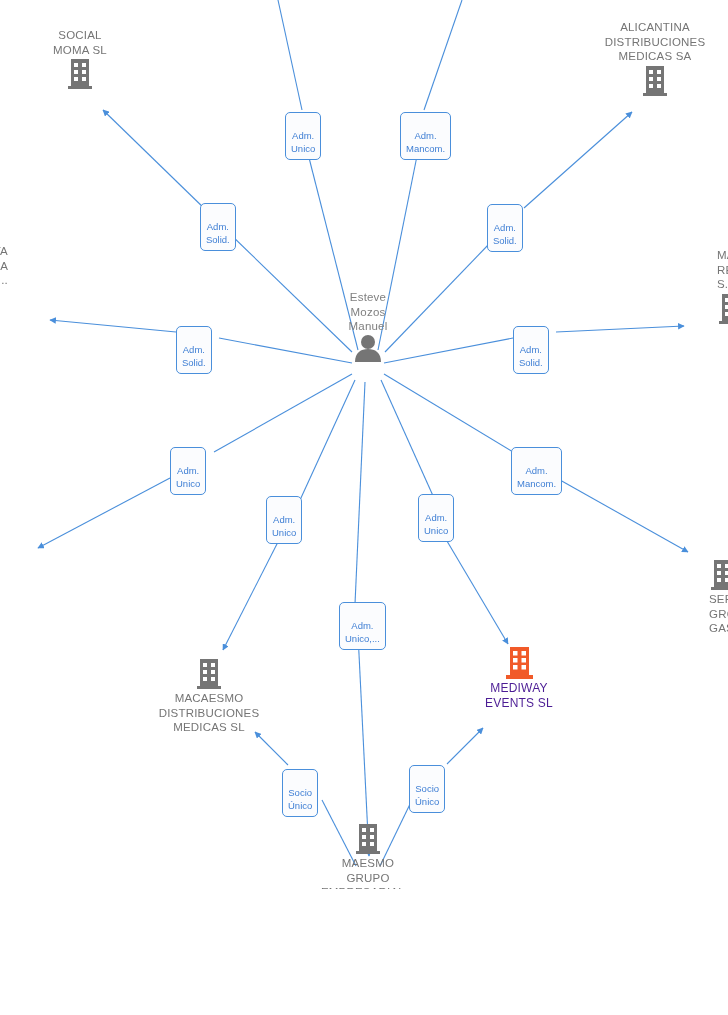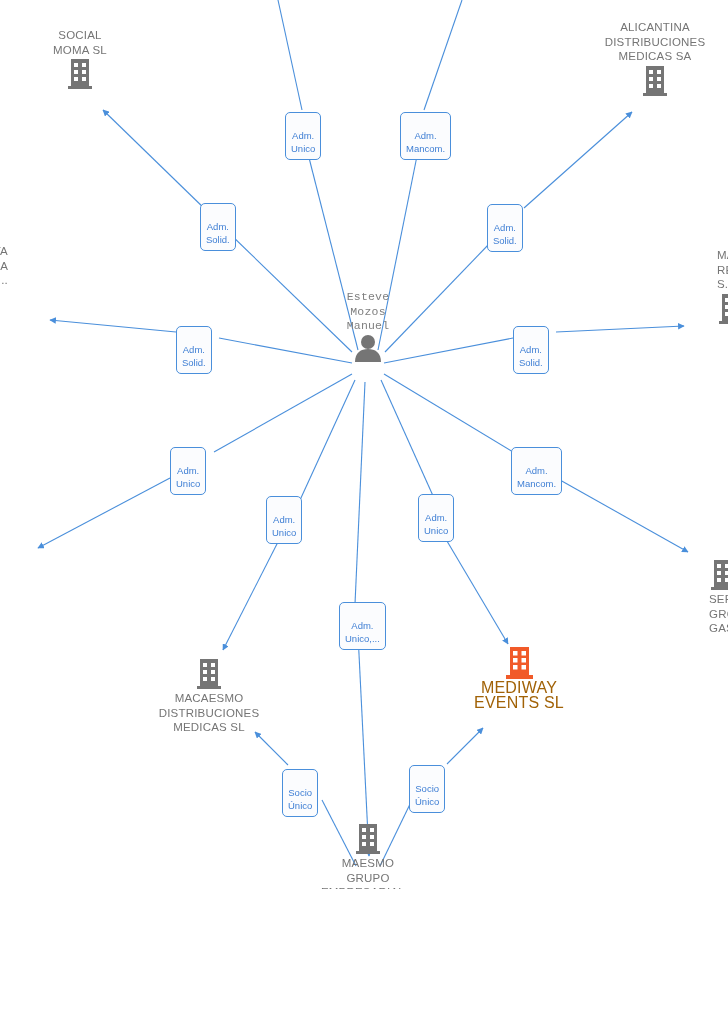--- a/index.html
+++ b/index.html
@@ -38,24 +38,24 @@
     letter-spacing: 0.2px;
     white-space: pre-line;
   }
   .node-icon {
     line-height: 0;
     margin: 0 auto;
   }
   .node-icon svg { display: block; margin: 0 auto; }
   .node.company .node-label { color: #757575; }
   .node.highlight .node-label {
-    color: #a16207;
-    font-size: 16px;
-  }
-  .node.person .node-label { color: #808080; font-family: Liberation Mono, monospace; }
+    color: #4c1d95;
+    font-size: 12px;
+  }
+  .node.person .node-label { color: #808080; }
   .edge-label {
     position: absolute;
     box-sizing: border-box;
     background: #fbfcfe;
     border: 1px solid #4a8fdb;
     border-radius: 5px;
     color: #3f7fd4;
     font-size: 9.5px;
     line-height: 12.5px;
     text-align: center;

